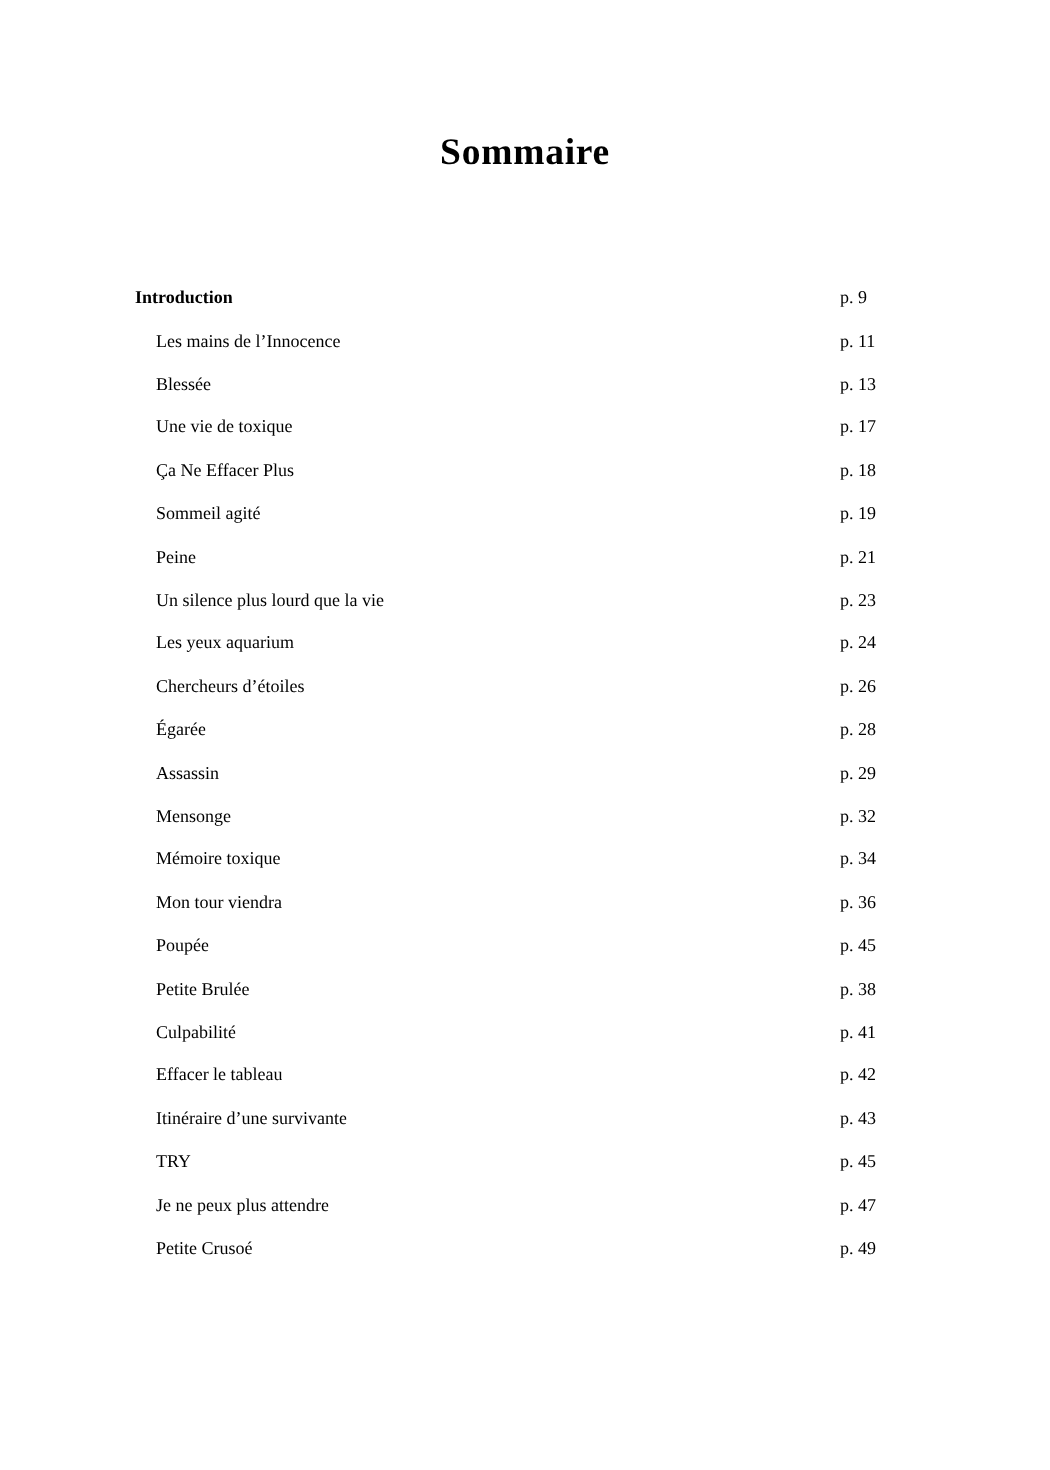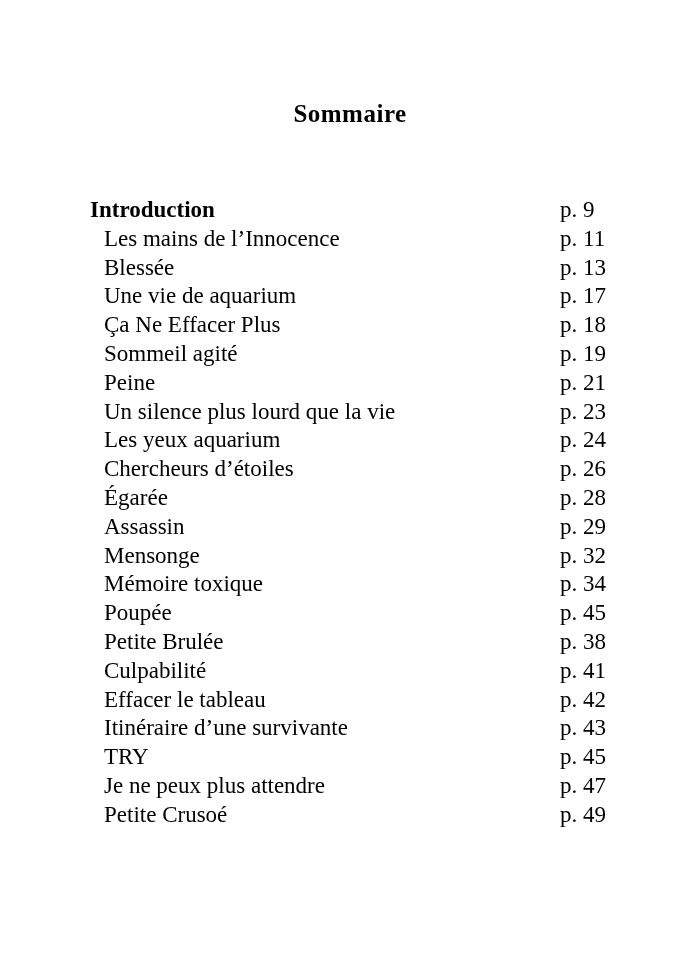--- a/index.html
+++ b/index.html
@@ -18,37 +18,37 @@
     position: relative;
     width: 700px;
     height: 980px;
     box-sizing: border-box;
   }
   .toc-title {
     text-align: center;
     font-size: 25px;
     font-weight: bold;
     letter-spacing: 0.5px;
-    margin: 16px;
+    margin: 4px;
     padding-top: 84px;
   }
   .toc-list {
     margin: 0;
     padding: 0;
     list-style: none;
     position: absolute;
     left: 90px;
     right: 78px;
     top: 180px;
   }
   .toc-row {
     display: flex;
     align-items: baseline;
     justify-content: space-between;
-    font-size: 23px;
+    font-size: 12px;
     line-height: 28.8px;
     white-space: nowrap;
   }
   .toc-row .label {
     flex: 0 1 auto;
     overflow: hidden;
     text-overflow: ellipsis;
   }
   .toc-row .page-num {
     flex: 0 0 auto;
@@ -79,21 +79,21 @@
       </li>
       <li class="toc-row level-1">
         <span class="label">Les mains de l’Innocence</span>
         <span class="page-num">p. 11</span>
       </li>
       <li class="toc-row level-1">
         <span class="label">Blessée</span>
         <span class="page-num">p. 13</span>
       </li>
       <li class="toc-row level-1">
-        <span class="label">Une vie de aquarium</span>
+        <span class="label">Une vie de toxique</span>
         <span class="page-num">p. 17</span>
       </li>
       <li class="toc-row level-1">
         <span class="label">Ça Ne Effacer Plus</span>
         <span class="page-num">p. 18</span>
       </li>
       <li class="toc-row level-1">
         <span class="label">Sommeil agité</span>
         <span class="page-num">p. 19</span>
       </li>
@@ -123,20 +123,24 @@
       </li>
       <li class="toc-row level-1">
         <span class="label">Mensonge</span>
         <span class="page-num">p. 32</span>
       </li>
       <li class="toc-row level-1">
         <span class="label">Mémoire toxique</span>
         <span class="page-num">p. 34</span>
       </li>
       <li class="toc-row level-1">
+        <span class="label">Mon tour viendra</span>
+        <span class="page-num">p. 36</span>
+      </li>
+      <li class="toc-row level-1">
         <span class="label">Poupée</span>
         <span class="page-num">p. 45</span>
       </li>
       <li class="toc-row level-1">
         <span class="label">Petite Brulée</span>
         <span class="page-num">p. 38</span>
       </li>
       <li class="toc-row level-1">
         <span class="label">Culpabilité</span>
         <span class="page-num">p. 41</span>

